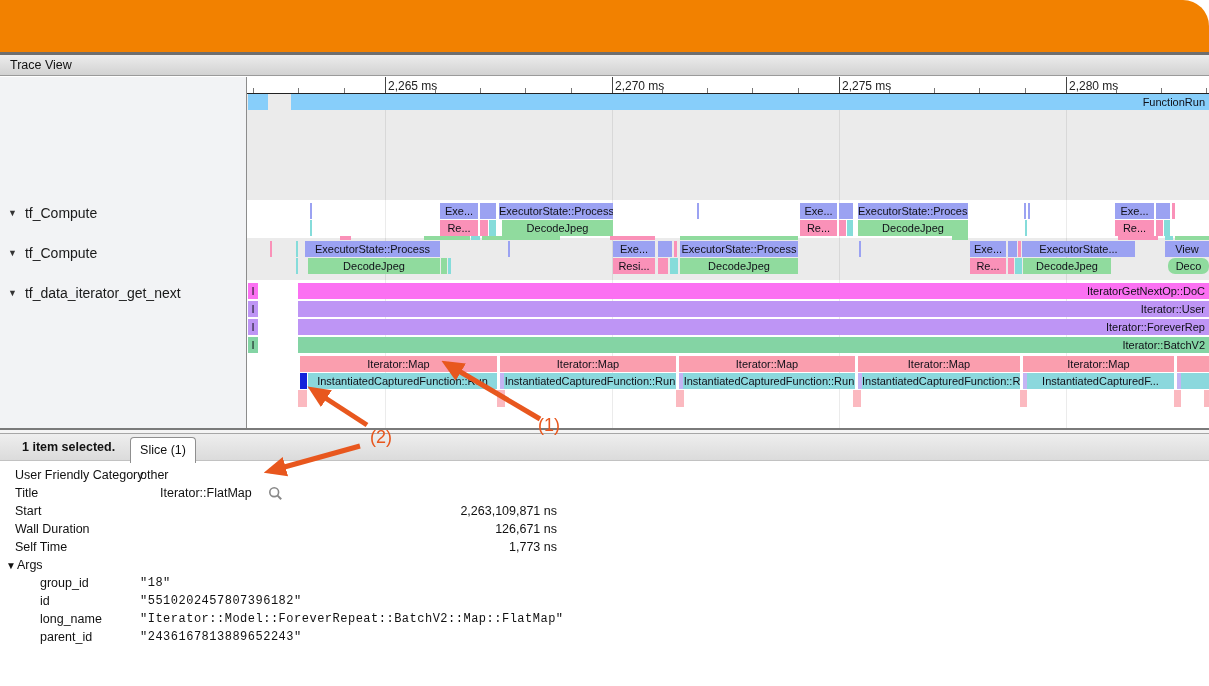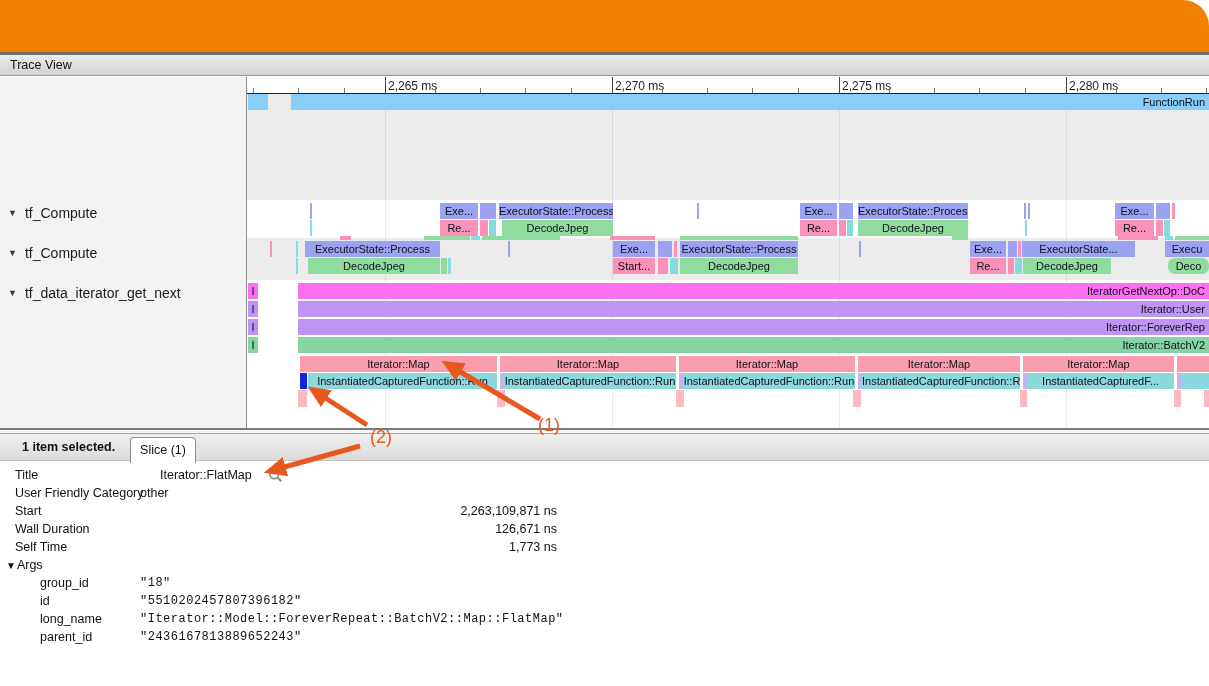--- a/index.html
+++ b/index.html
@@ -172,26 +172,26 @@
         <div class="bar" style="left: 508px; top: 164px; width: 2px; height: 16px; line-height: 16px; background: rgb(155, 162, 242);"></div>
         <div class="bar" style="left: 613px; top: 164px; width: 42px; height: 16px; line-height: 16px; background: rgb(155, 162, 242);">Exe...</div>
         <div class="bar" style="left: 658px; top: 164px; width: 14px; height: 16px; line-height: 16px; background: rgb(155, 162, 242);"></div>
         <div class="bar" style="left: 674px; top: 164px; width: 3px; height: 16px; line-height: 16px; background: rgb(250, 145, 184);"></div>
         <div class="bar" style="left: 680px; top: 164px; width: 118px; height: 16px; line-height: 16px; background: rgb(155, 162, 242);">ExecutorState::Process</div>
         <div class="bar" style="left: 859px; top: 164px; width: 2px; height: 16px; line-height: 16px; background: rgb(155, 162, 242);"></div>
         <div class="bar" style="left: 970px; top: 164px; width: 36px; height: 16px; line-height: 16px; background: rgb(155, 162, 242);">Exe...</div>
         <div class="bar" style="left: 1008px; top: 164px; width: 9px; height: 16px; line-height: 16px; background: rgb(155, 162, 242);"></div>
         <div class="bar" style="left: 1018px; top: 164px; width: 3px; height: 16px; line-height: 16px; background: rgb(250, 145, 184);"></div>
         <div class="bar" style="left: 1022px; top: 164px; width: 113px; height: 16px; line-height: 16px; background: rgb(155, 162, 242);">ExecutorState...</div>
-        <div class="bar" style="left: 1165px; top: 164px; width: 44px; height: 16px; line-height: 16px; background: rgb(155, 162, 242);">Execu</div>
+        <div class="bar" style="left: 1165px; top: 164px; width: 44px; height: 16px; line-height: 16px; background: rgb(155, 162, 242);">View</div>
         <div class="bar" style="left: 296px; top: 181px; width: 2px; height: 16px; line-height: 16px; background: rgb(133, 220, 218);"></div>
         <div class="bar" style="left: 308px; top: 181px; width: 132px; height: 16px; line-height: 16px; background: rgb(144, 219, 158);">DecodeJpeg</div>
         <div class="bar" style="left: 441px; top: 181px; width: 6px; height: 16px; line-height: 16px; background: rgb(144, 219, 158);"></div>
         <div class="bar" style="left: 448px; top: 181px; width: 3px; height: 16px; line-height: 16px; background: rgb(133, 220, 218);"></div>
-        <div class="bar" style="left: 613px; top: 181px; width: 42px; height: 16px; line-height: 16px; background: rgb(250, 145, 184);">Start...</div>
+        <div class="bar" style="left: 613px; top: 181px; width: 42px; height: 16px; line-height: 16px; background: rgb(250, 145, 184);">Resi...</div>
         <div class="bar" style="left: 658px; top: 181px; width: 10px; height: 16px; line-height: 16px; background: rgb(250, 145, 184);"></div>
         <div class="bar" style="left: 670px; top: 181px; width: 8px; height: 16px; line-height: 16px; background: rgb(133, 220, 218);"></div>
         <div class="bar" style="left: 680px; top: 181px; width: 118px; height: 16px; line-height: 16px; background: rgb(144, 219, 158);">DecodeJpeg</div>
         <div class="bar" style="left: 970px; top: 181px; width: 36px; height: 16px; line-height: 16px; background: rgb(250, 145, 184);">Re...</div>
         <div class="bar" style="left: 1008px; top: 181px; width: 6px; height: 16px; line-height: 16px; background: rgb(250, 145, 184);"></div>
         <div class="bar" style="left: 1015px; top: 181px; width: 7px; height: 16px; line-height: 16px; background: rgb(133, 220, 218);"></div>
         <div class="bar" style="left: 1023px; top: 181px; width: 88px; height: 16px; line-height: 16px; background: rgb(144, 219, 158);">DecodeJpeg</div>
         <div class="bar" style="left: 1168px; top: 181px; width: 41px; height: 16px; line-height: 16px; background: rgb(144, 219, 158); border-radius: 7px;">Deco</div>
         <div class="bar" style="left: 248px; top: 206px; width: 10px; height: 16px; line-height: 16px; background: rgb(251, 112, 242);">I</div>
         <div class="bar al-right" style="left: 298px; top: 206px; width: 911px; height: 16px; line-height: 16px; background: rgb(251, 112, 242);">IteratorGetNextOp::DoC</div>
@@ -232,30 +232,30 @@
   <div id="dp-strip1"></div>
   <div id="dp-strip2"></div>
 
   <div id="dp-header">
     <span id="dp-selected">1 item selected.</span>
     <div id="dp-tab">Slice (1)</div>
   </div>
 
   <div id="dp-body">
       <div class="d-row">
+        <span class="d-label">User Friendly Category</span>
+        <span class="d-value" style="left: 140px;">other</span>
+      </div>
+      <div class="d-row">
         <span class="d-label">Title</span>
         <span class="d-value" style="left: 160px;">Iterator::FlatMap</span>
         <span id="mag-icon"><svg width="15" height="15" viewBox="0 0 15 15">
             <circle cx="6.2" cy="6.2" r="4.4" fill="none" stroke="#888" stroke-width="1.6"></circle>
             <line x1="9.6" y1="9.6" x2="13.2" y2="13.2" stroke="#888" stroke-width="2"></line>
           </svg></span>
-      </div>
-      <div class="d-row">
-        <span class="d-label">User Friendly Category</span>
-        <span class="d-value" style="left: 140px;">other</span>
       </div>
       <div class="d-row">
         <span class="d-label">Start</span>
         <span class="d-value num">2,263,109,871 ns</span>
       </div>
       <div class="d-row">
         <span class="d-label">Wall Duration</span>
         <span class="d-value num">126,671 ns</span>
       </div>
       <div class="d-row">

